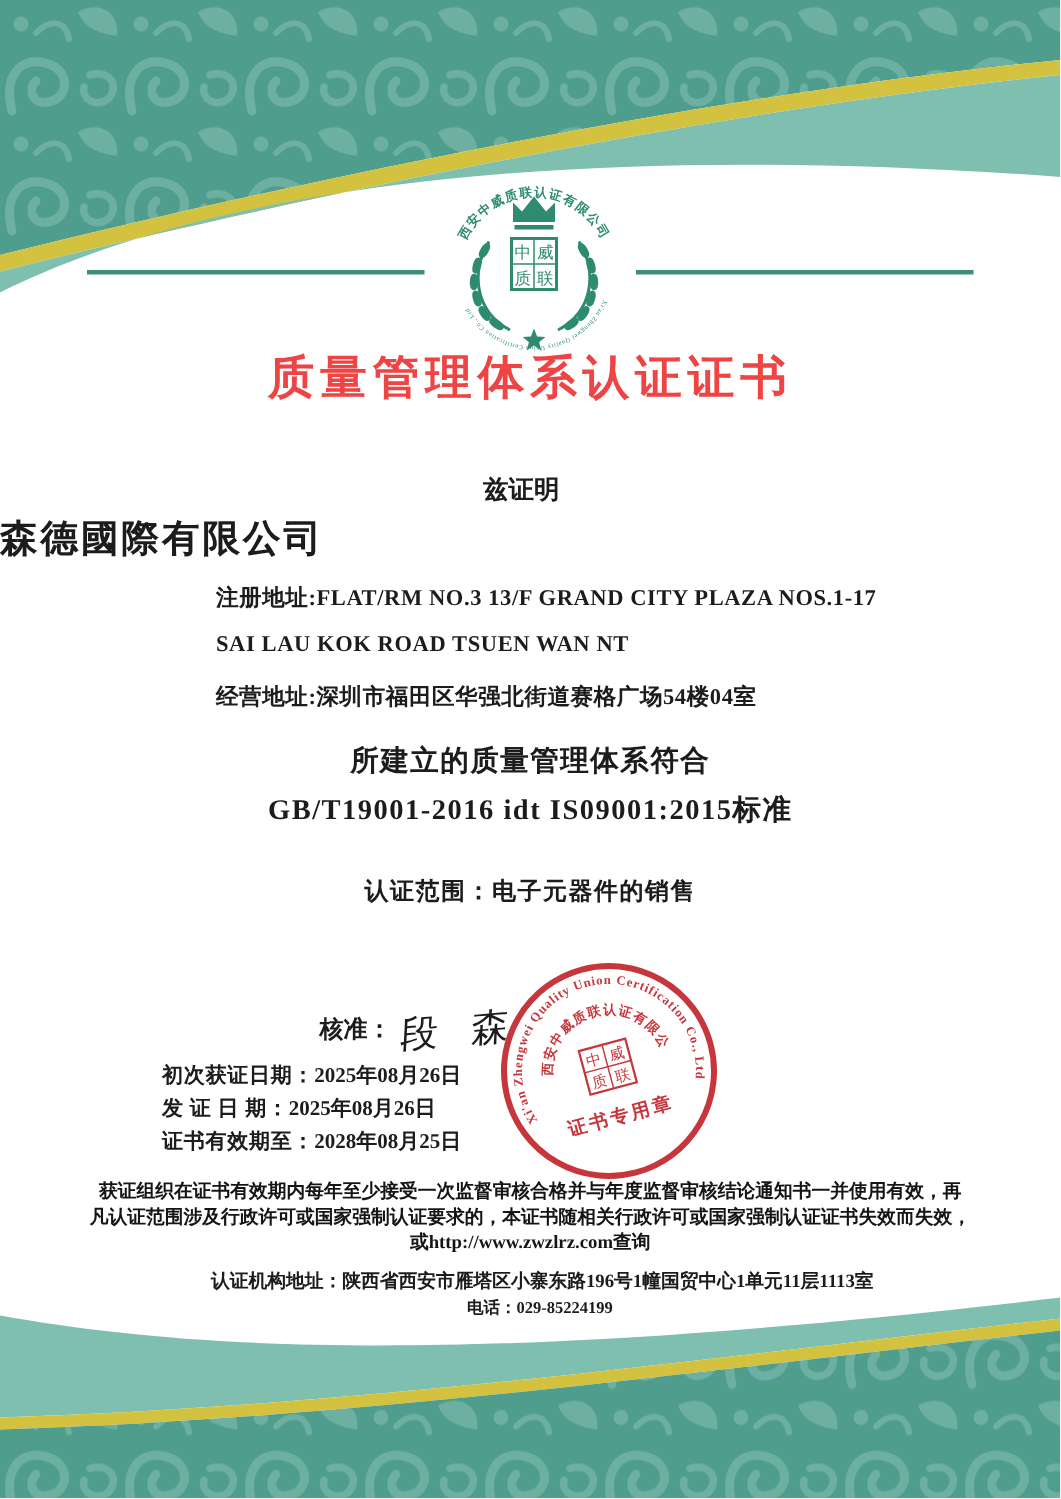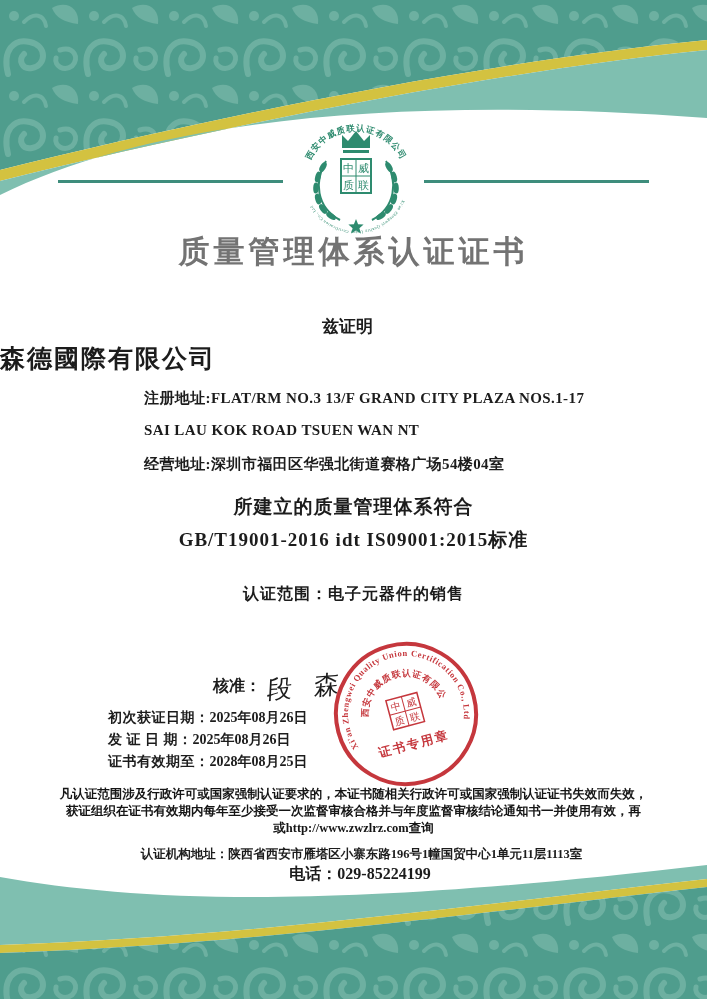--- a/index.html
+++ b/index.html
@@ -4,36 +4,36 @@
 <style>
   html,body{margin:0;padding:0;background:#ffffff;}
   #page{
     position:relative;width:707px;height:999px;overflow:hidden;background:#ffffff;
     font-family:"Liberation Serif","DejaVu Serif",serif;color:#1c1c1c;
   }
   .abs{position:absolute;}
   .band{left:0;width:707px;}
   .rule{height:2.5px;background:#3e8d7c;top:180px;}
   .title{top:231px;left:0;right:0;text-align:center;font-size:31px;font-weight:bold;
-         letter-spacing:4px;color:#737373;}
+         letter-spacing:4px;color:#ef4444;}
   .certno{top:291px;left:387px;font-size:16.5px;font-weight:bold;letter-spacing:.5px;}
   .hereby{top:315px;left:322px;font-size:17px;font-weight:bold;}
   .company{top:342px;left:0;right:0;font-size:25px;font-weight:bold;letter-spacing:2px;}
   .addr{left:144px;font-size:15px;font-weight:bold;letter-spacing:.4px;}
   .conform{left:0;right:0;text-align:center;font-size:19px;font-weight:bold;letter-spacing:1px;}
   .scope{top:584px;left:0;right:0;text-align:center;font-size:16px;font-weight:bold;letter-spacing:1px;}
   .approve{top:670px;left:213px;font-size:16px;font-weight:bold;}
   .sig{display:inline-block;font-size:25px;font-weight:normal;letter-spacing:8px;
        transform:rotate(-5deg) skewX(-8deg);margin-left:6px;vertical-align:-4px;}
   .dates{top:707px;left:108px;font-size:14px;font-weight:bold;line-height:22px;}
   .dates .lbl{letter-spacing:.5px;}
   .notice{top:786px;left:0;right:0;text-align:center;font-size:12.5px;font-weight:bold;
           line-height:17px;color:#151515;}
   .agency{top:846px;left:0;right:0;text-align:center;font-size:12.5px;font-weight:bold;padding-left:16px;}
-  .phone{top:864px;left:0;right:0;text-align:center;font-size:16px;font-weight:bold;margin-left:13px;}
+  .phone{top:864px;left:0;right:0;text-align:center;font-size:11px;font-weight:bold;margin-left:13px;}
   .sealwrap{top:639px;left:331px;width:150px;height:150px;opacity:.92;}
   .sealwrap svg{transform:rotate(-15deg);}
   svg text{font-family:"Liberation Serif","DejaVu Serif",serif;}
 </style>
 </head>
 <body>
 
 <div id="page">
 
   <svg class="abs band" style="top:0" width="707" height="200" viewBox="0 0 707 200">
@@ -172,21 +172,21 @@
           <text x="83" y="68.5" font-size="10" text-anchor="middle">威</text>
           <text x="67" y="83.5" font-size="10" text-anchor="middle">质</text>
           <text x="83" y="83.5" font-size="10" text-anchor="middle">联</text>
         </g>
         <text x="75" y="110" font-size="12.5" font-weight="bold" letter-spacing="2" text-anchor="middle">证书专用章</text>
       </g>
     </svg>
   </div>
 
   <div class="abs notice">
+    <div>获证组织在证书有效期内每年至少接受一次监督审核合格并与年度监督审核结论通知书一并使用有效，再</div>
     <div>凡认证范围涉及行政许可或国家强制认证要求的，本证书随相关行政许可或国家强制认证证书失效而失效，</div>
-    <div>获证组织在证书有效期内每年至少接受一次监督审核合格并与年度监督审核结论通知书一并使用有效，再</div>
     <div>或http://www.zwzlrz.com查询</div>
   </div>
 
   <div class="abs agency">认证机构地址：陕西省西安市雁塔区小寨东路196号1幢国贸中心1单元11层1113室</div>
   <div class="abs phone">电话：029-85224199</div>
 
 </div>
 
 </body></html>

